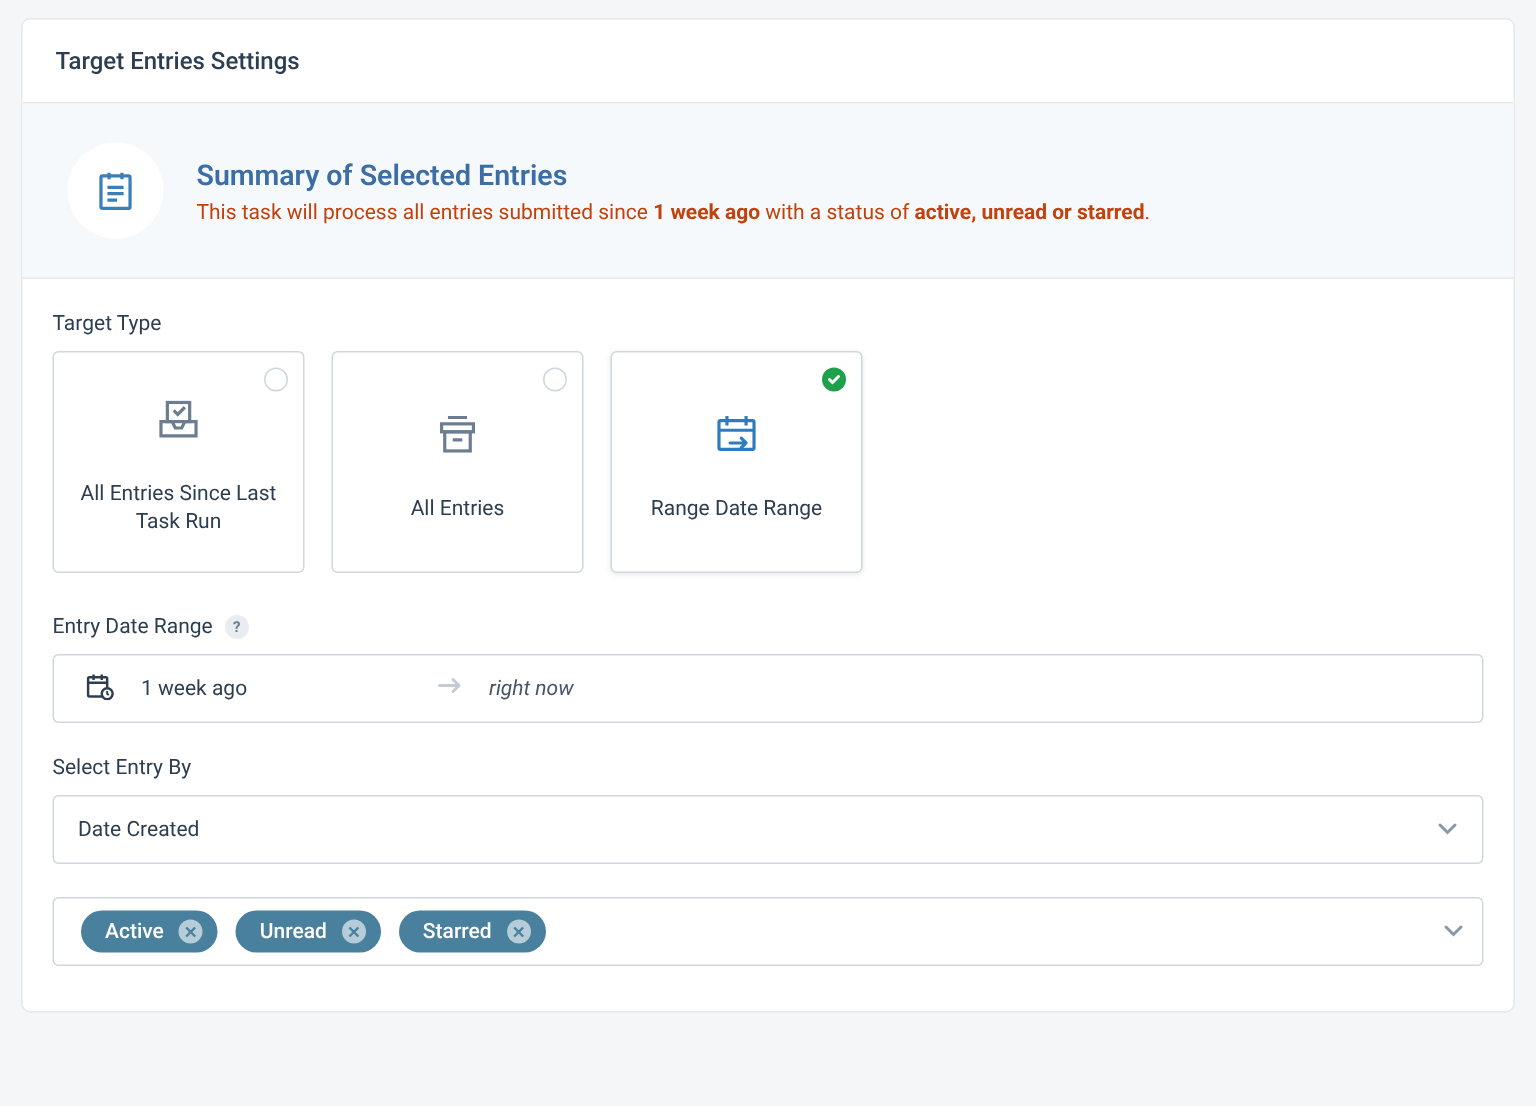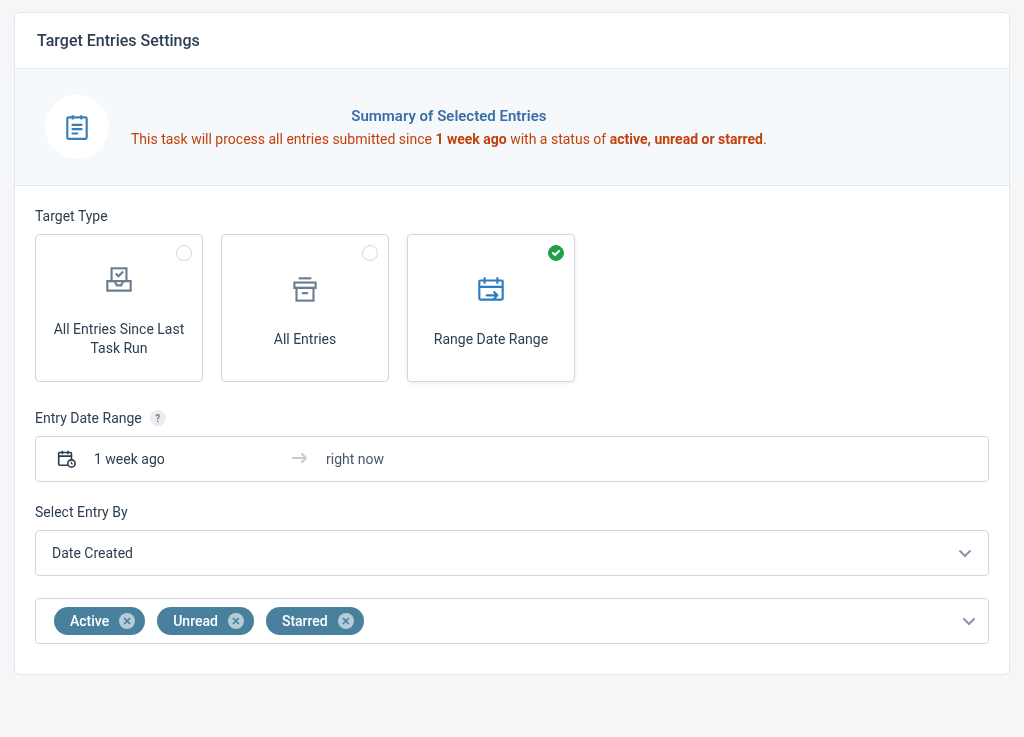--- a/index.html
+++ b/index.html
@@ -37,23 +37,22 @@
     border-radius: 50%;
     background: #fff;
     display: flex;
     align-items: center;
     justify-content: center;
     flex-shrink: 0;
   }
   .summary-title {
     color: #3a6ea5;
     font-weight: 600;
-    font-size: 15px;
+    font-size: 19px;
     margin-bottom: 6px;
-    text-align: center;
   }
   .summary-text {
     color: #c2410c;
     font-size: 14px;
   }
   .summary-text b { font-weight: 700; }
   .body {
     padding: 22px 20px 30px 20px;
   }
   .field-label {
@@ -139,21 +138,21 @@
     height: 46px;
     display: flex;
     align-items: center;
     padding: 0 20px;
     gap: 18px;
     color: #475569;
   }
   .date-range-box .cal-icon { flex-shrink: 0; }
   .date-range-box .from { width: 180px; color: #2c3e50; }
   .date-range-box .arrow { color: #b7c0cb; }
-  .date-range-box .to { color: #475569; }
+  .date-range-box .to { color: #475569; font-style: italic; }
   .select-box {
     border: 1px solid #cfd6de;
     border-radius: 4px;
     height: 46px;
     display: flex;
     align-items: center;
     justify-content: space-between;
     padding: 0 16px;
     color: #2c3e50;
     cursor: pointer;

